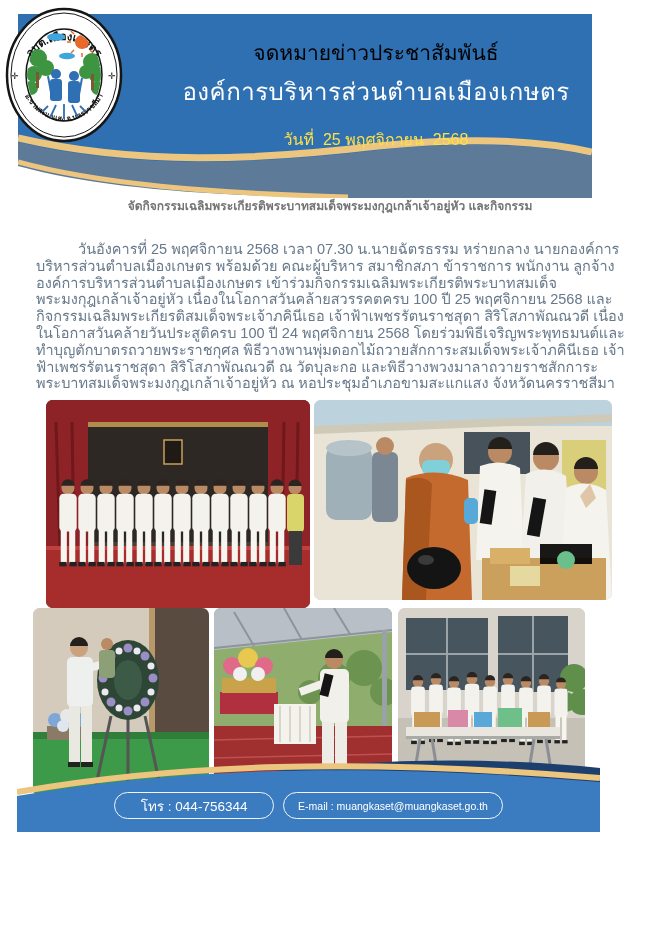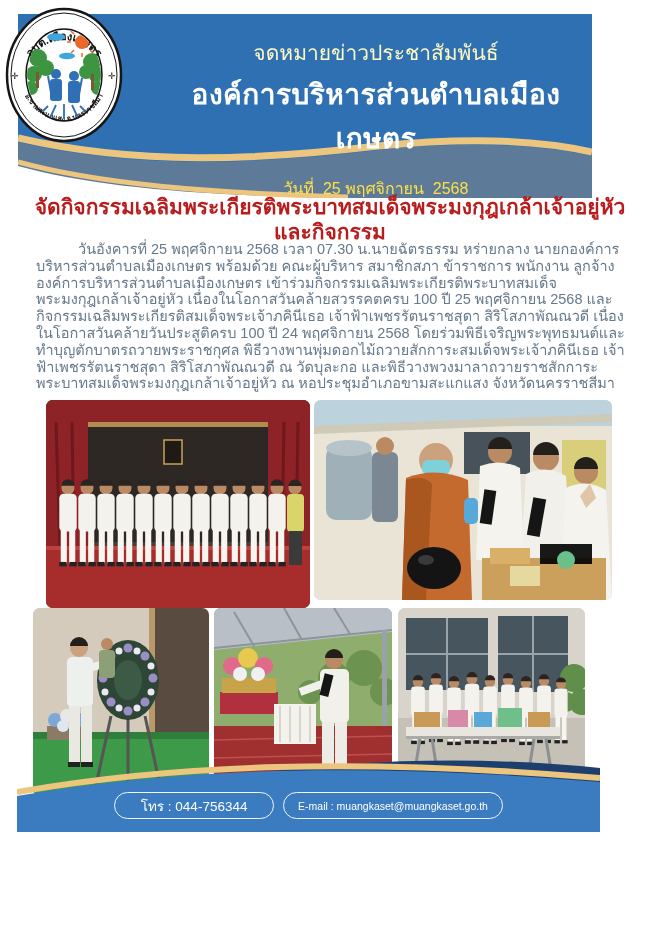--- a/index.html
+++ b/index.html
@@ -2,27 +2,27 @@
 <html><head>
 <meta charset="utf-8">
 <style>
   html,body{margin:0;padding:0;background:#e9e9e9;}
   .page{position:relative;width:660px;height:934px;background:#fff;margin:0 auto;
         font-family:"Liberation Sans",sans-serif;overflow:hidden;}
   
   .hdr{position:absolute;left:18px;top:14px;width:574px;height:184px;background:#2f70b2;overflow:hidden;}
   .hdr svg.waves{position:absolute;left:0;top:0;width:100%;height:100%;}
   .hdr-text{position:absolute;left:138px;top:22px;width:440px;text-align:center;color:#fff;z-index:3;}
-  .hdr-line1{font-size:21px;color:#fef9c3;margin-bottom:3px;}
-  .hdr-line2{font-size:28px;font-weight:700;letter-spacing:.5px;}
+  .hdr-line1{font-size:21px;color:#000000;margin-bottom:3px;}
+  .hdr-line2{font-size:24px;font-weight:400;letter-spacing:.5px;}
   .hdr-date{margin-top:16px;font-size:16px;color:#fde047;white-space:pre;}
   .logo{position:absolute;left:4px;top:6px;width:120px;height:138px;z-index:4;}
   
   .headline{position:absolute;left:22px;top:194px;width:616px;text-align:center;
-            color:#b91c1c;font-weight:700;font-size:21px;line-height:25px;}
+            color:#737373;font-weight:700;font-size:12px;line-height:25px;}
   .bodytext{position:absolute;left:36px;top:241px;width:590px;font-size:14.5px;
             line-height:16.8px;color:#67798a;text-indent:42px;text-align:left;}
   
   .ph{position:absolute;border-radius:7px;overflow:hidden;background:#ccc;}
   .ph svg{display:block;width:100%;height:100%;}
   #phA{left:46px;top:400px;width:264px;height:208px;}
   #phB{left:314px;top:400px;width:298px;height:200px;}
   #phC{left:33px;top:608px;width:176px;height:188px;}
   #phD{left:214px;top:608px;width:178px;height:188px;}
   #phE{left:398px;top:608px;width:187px;height:188px;}

